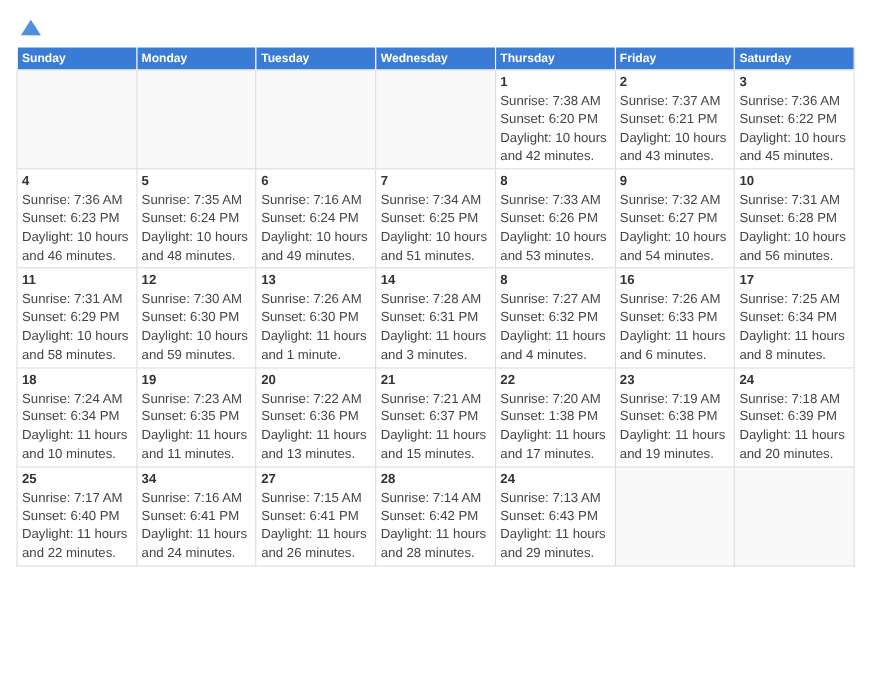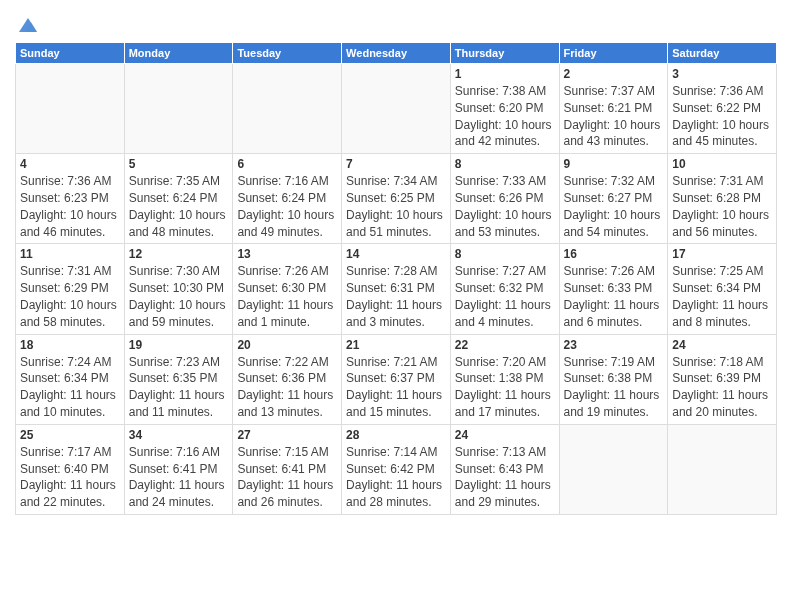--- a/index.html
+++ b/index.html
@@ -208,21 +208,21 @@
           <td>
             <span class="day-number">11</span>
             <div class="day-info">Sunrise: 7:31 AM
 Sunset: 6:29 PM
 Daylight: 10 hours
 and 58 minutes.</div>
           </td>
           <td>
             <span class="day-number">12</span>
             <div class="day-info">Sunrise: 7:30 AM
-Sunset: 10:30 PM
+Sunset: 6:30 PM
 Daylight: 10 hours
 and 59 minutes.</div>
           </td>
           <td>
             <span class="day-number">13</span>
             <div class="day-info">Sunrise: 7:26 AM
 Sunset: 6:30 PM
 Daylight: 11 hours
 and 1 minute.</div>
           </td>

